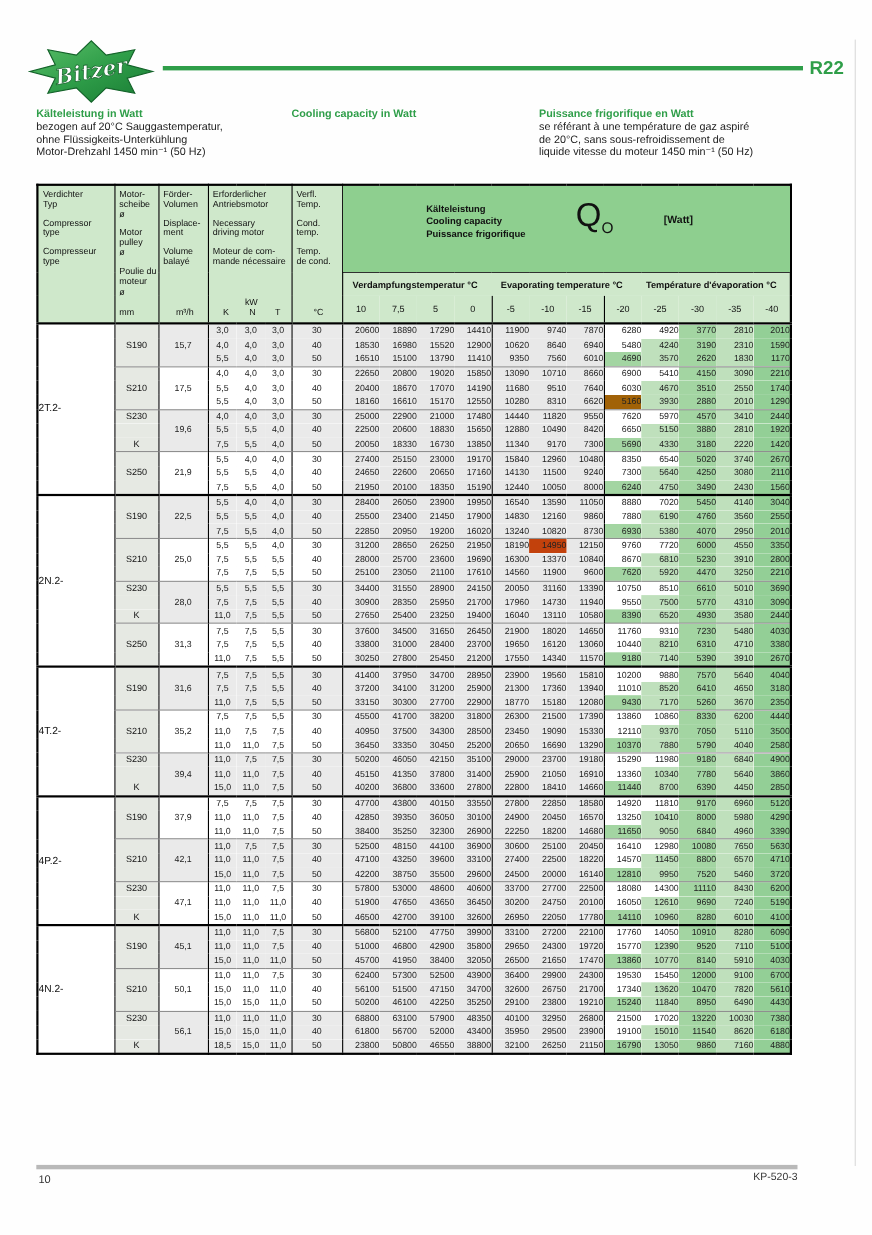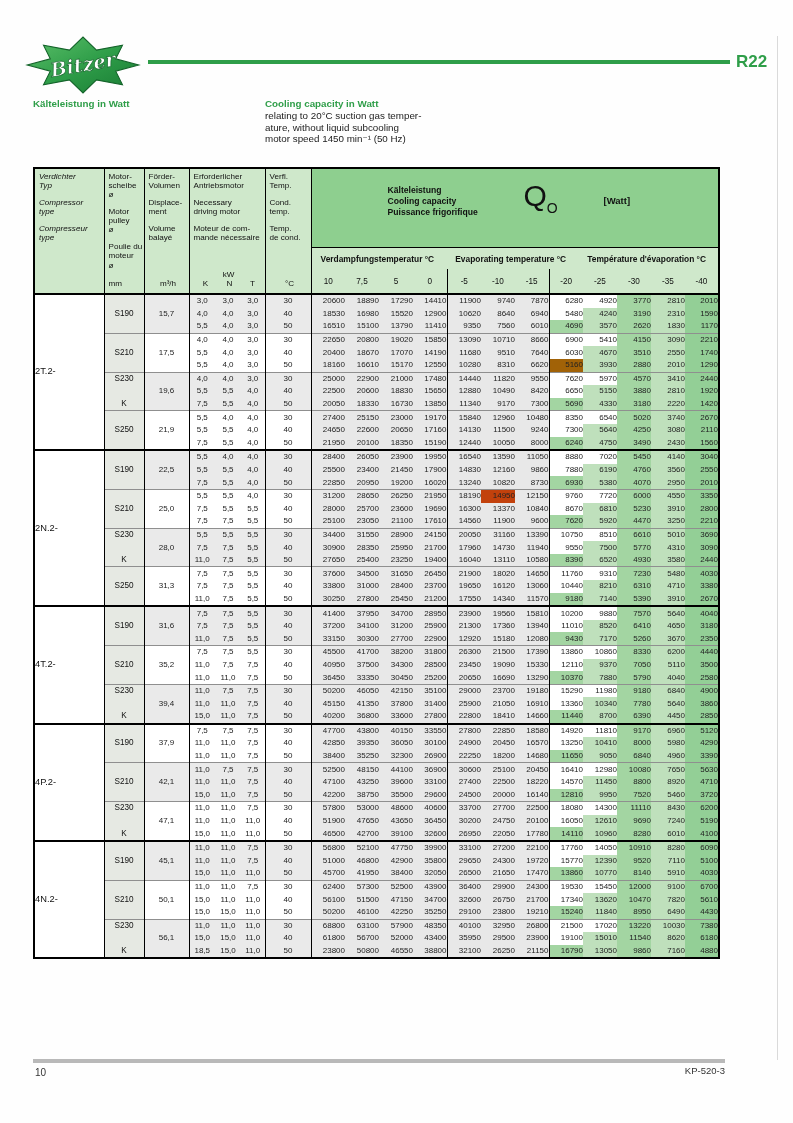--- a/index.html
+++ b/index.html
@@ -20,21 +20,21 @@
   .icol.c2{width:225px;}
   .icol.c3{width:270px;}
 
   
   table.cap{position:absolute;left:33px;top:167px;width:685px;border-collapse:collapse;
             table-layout:fixed;border:2px solid #000;}
   table.cap th,table.cap td{padding:0;font-weight:normal;}
 
   thead th{background:#cfe8cb;}
   th.hcell{vertical-align:top;text-align:left;border-left:1px solid #000;border-bottom:2px solid #000;}
-  th.hcell.first{border-left:none;font-style:italic;}
+  th.hcell.first{border-left:none;}
   .hin{height:116px;display:flex;flex-direction:column;padding:3px 1px 2px 4px;
        font-size:8.1px;line-height:1.12;color:#111;}
   .hb{margin-bottom:8px;white-space:pre-line;}
   .hu{margin-top:auto;}
   .hu.ctr{text-align:center;}
   .kw-unit{text-align:center;}
   .knt{display:flex;}
   .knt span{display:block;text-align:center;}
   .knt .k{width:26px;} .knt .n{width:26px;} .knt .t{width:24px;}
 
@@ -87,26 +87,32 @@
     </defs>
     <polygon points="107,28 85.5,33.7 91.8,46.4 67.6,41.9 55,54 42.4,41.9 18.2,46.4 24.5,33.7 3,28 24.5,22.3 18.2,9.6 42.4,14.1 55,2 67.6,14.1 91.8,9.6 85.5,22.3" fill="url(#lg)" stroke="#14632a" stroke-width="1"></polygon>
     <text x="55" y="34" text-anchor="middle" transform="rotate(-10 55 28)" font-family="DejaVu Serif, serif" font-style="italic" font-weight="bold" font-size="18" fill="#ffffff" stroke="#14632a" stroke-width="0.6">Bitzer</text>
   </svg>
   <div class="rule"></div>
   <div class="r22">R22</div>
 
   <div class="intro">
     <div class="icol c1">
       <div class="ihead">Kälteleistung in Watt</div>
+      <div class="ibody">bezogen auf 20°C Sauggastemperatur,
+ohne Flüssigkeits-Unterkühlung
+Motor-Drehzahl 1450 min⁻¹ (50 Hz)</div>
     </div>
     <div class="icol c2">
       <div class="ihead">Cooling capacity in Watt</div>
-      <div class="ibody">relating to 20°C suction gas temper-
-ature, without liquid subcooling
-motor speed 1450 min⁻¹ (50 Hz)</div>
+    </div>
+    <div class="icol c3">
+      <div class="ihead">Puissance frigorifique en Watt</div>
+      <div class="ibody">se référant à une température de gaz aspiré
+de 20°C, sans sous-refroidissement de
+liquide vitesse du moteur 1450 min⁻¹ (50 Hz)</div>
     </div>
   </div>
 
   <table class="cap">
     <colgroup>
       <col style="width:70px">
         <col style="width:40px">
         <col style="width:45px">
       <col style="width:26px">
         <col style="width:26px">
@@ -721,21 +727,21 @@
         </tr>
         <tr class="">
           <td class="kw kw0 sh">11,0</td>
           <td class="kw kw1 sh">7,5</td>
           <td class="kw kw2 sh">5,5</td>
           <td class="tmp sh">50</td>
           <td class="val v0" style="background:#e8e8e8">33150</td>
           <td class="val v1" style="background:#e8e8e8">30300</td>
           <td class="val v2" style="background:#e8e8e8">27700</td>
           <td class="val v3" style="background:#e8e8e8">22900</td>
-          <td class="val v4" style="background:#e8e8e8">12920</td>
+          <td class="val v4" style="background:#e8e8e8">18770</td>
           <td class="val v5" style="background:#e8e8e8">15180</td>
           <td class="val v6" style="background:#e8e8e8">12080</td>
           <td class="val v7" style="background:#a3d5a2">9430</td>
           <td class="val v8" style="background:#bfe0bc">7170</td>
           <td class="val v9" style="background:#a3d5a2">5260</td>
           <td class="val v10" style="background:#bfe0bc">3670</td>
           <td class="val v11" style="background:#93cf96">2350</td>
         </tr>
         <tr class="bt">
           <td class="pul" rowspan="3">S210</td>
@@ -936,21 +942,21 @@
           <td class="val v0" style="background:#e8e8e8">47100</td>
           <td class="val v1" style="background:#e8e8e8">43250</td>
           <td class="val v2" style="background:#e8e8e8">39600</td>
           <td class="val v3" style="background:#e8e8e8">33100</td>
           <td class="val v4" style="background:#e8e8e8">27400</td>
           <td class="val v5" style="background:#e8e8e8">22500</td>
           <td class="val v6" style="background:#e8e8e8">18220</td>
           <td class="val v7" style="background:#ffffff">14570</td>
           <td class="val v8" style="background:#bfe0bc">11450</td>
           <td class="val v9" style="background:#a3d5a2">8800</td>
-          <td class="val v10" style="background:#bfe0bc">8920</td>
+          <td class="val v10" style="background:#bfe0bc">6570</td>
           <td class="val v11" style="background:#93cf96">4710</td>
         </tr>
         <tr class="">
           <td class="kw kw0 sh">15,0</td>
           <td class="kw kw1 sh">11,0</td>
           <td class="kw kw2 sh">7,5</td>
           <td class="tmp sh">50</td>
           <td class="val v0" style="background:#e8e8e8">42200</td>
           <td class="val v1" style="background:#e8e8e8">38750</td>
           <td class="val v2" style="background:#e8e8e8">35500</td>

